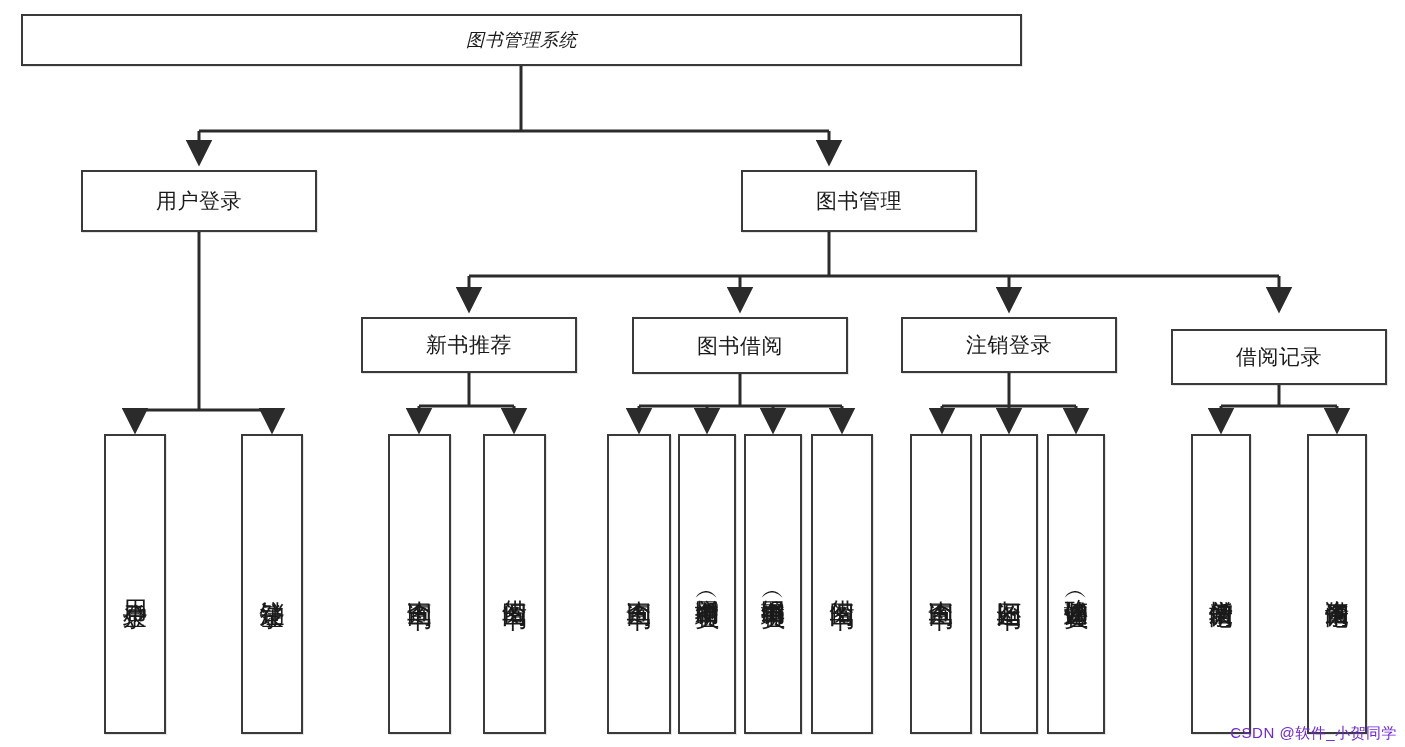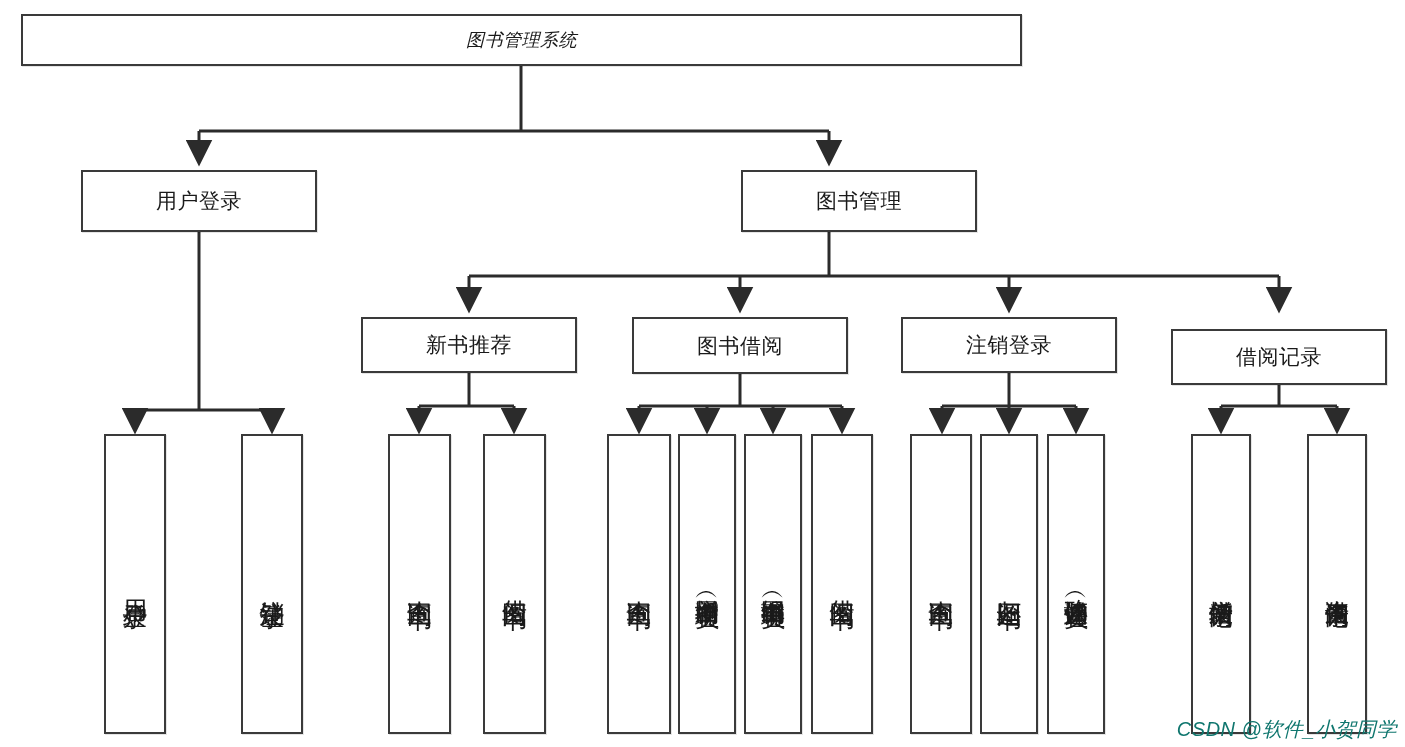--- a/index.html
+++ b/index.html
@@ -67,26 +67,25 @@
     max-height: 100%;
   }
   .node.v.narrow .label {
     font-size: 24px;
     letter-spacing: 1px;
   }
   #watermark {
     position: absolute;
     right: 8px;
     bottom: 4px;
-    font-size: 20px;
-    color: #0f766e;
+    font-size: 15px;
+    color: #6d28d9;
     letter-spacing: 0.5px;
     white-space: nowrap;
     user-select: none;
-    font-style: italic;
   }
 </style>
 </head>
 <body>
 
 <div id="canvas">
 
   <svg id="edges" viewBox="0 0 1405 747" width="1405" height="747">
     <defs>
       <marker id="arrow" viewBox="0 0 12 12" refX="10" refY="6" markerWidth="9" markerHeight="9" orient="auto-start-reverse">

